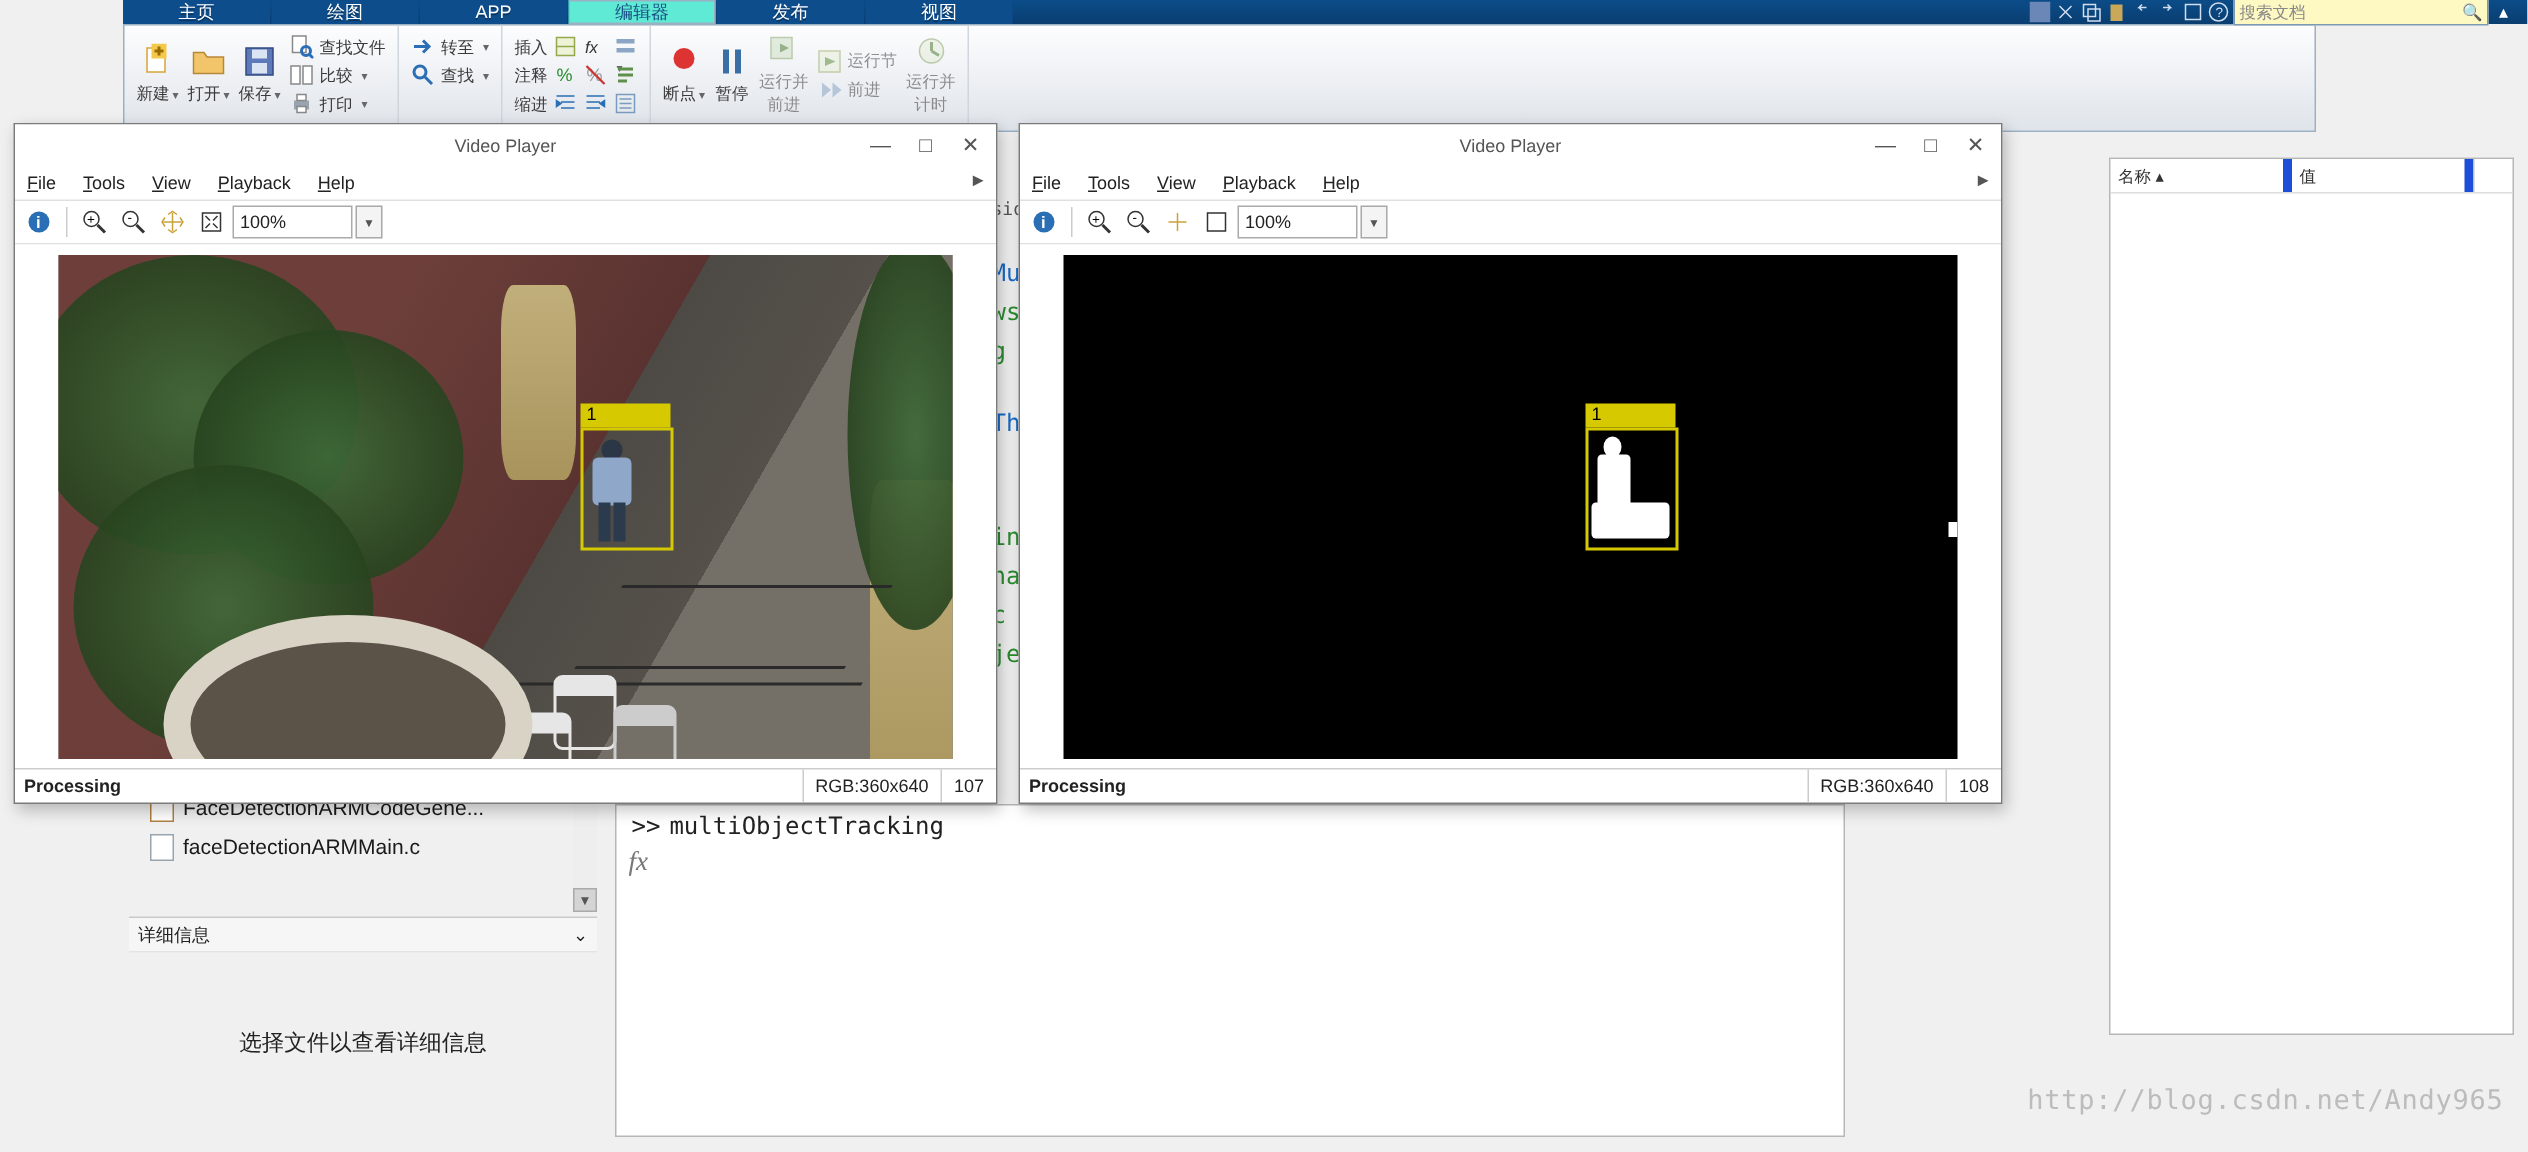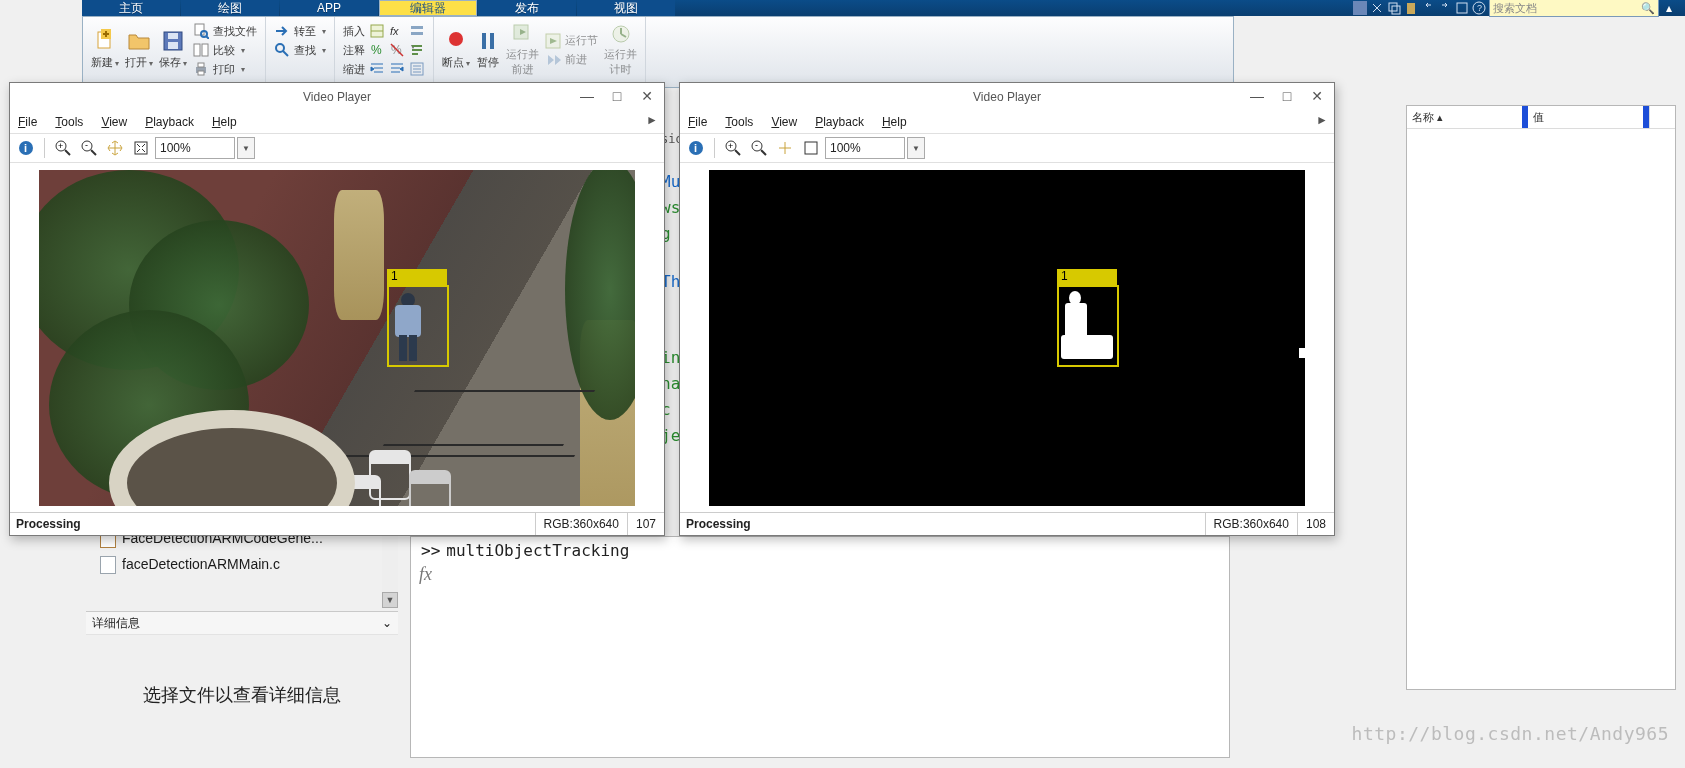--- a/index.html
+++ b/index.html
@@ -1,20 +1,20 @@
 <!DOCTYPE html>
 <html><head>
 <meta charset="utf-8">
 <style>
   html,body{margin:0;padding:0;font-family:"Microsoft YaHei","Segoe UI",Arial,sans-serif;font-size:12px;background:#f0f0f0;color:#222;width:1685px;height:768px;overflow:hidden;position:relative;}
   
-  .ribbon-area{position:absolute;left:82px;top:0;width:1152px;}
+  .ribbon-area{position:absolute;left:82px;top:0;width:1462px;}
   .tabstrip{height:16px;display:flex;align-items:flex-end;}
   .tab{display:flex;align-items:center;justify-content:center;height:16px;min-width:70px;padding:0 14px;margin-right:1px;font-size:12px;color:#fff;background:#0d4d8c;border-bottom:0;text-shadow:0 1px 0 rgba(0,0,0,.3);}
-  .tab.sel{background:#fde047;color:#1a4f85;text-shadow:none;box-shadow:inset 0 0 0 1px #9ab1c4;}
+  .tab.sel{background:#5eead4;color:#1a4f85;text-shadow:none;box-shadow:inset 0 0 0 1px #9ab1c4;}
   .ribbon{height:70px;background:linear-gradient(#fdfdfe,#dfe4ea);border:1px solid #9ab1c4;display:flex;}
   .group{display:flex;flex-direction:column;align-items:center;border-right:1px solid #d0d6dd;padding:4px 8px 2px 8px;position:relative;}
   .group .row{display:flex;align-items:center;gap:6px;}
   .big{display:flex;flex-direction:column;align-items:center;gap:2px;font-size:11px;color:#3b3b3b;}
   .big .ic{width:24px;height:24px;}
   .small{display:flex;align-items:center;gap:4px;font-size:11px;color:#3b3b3b;white-space:nowrap;}
   .small .ic{width:16px;height:16px;}
   .group-rows{display:flex;flex-direction:column;gap:3px;padding-top:2px;}
   .drop::after{content:"▾";font-size:8px;color:#666;margin-left:2px;}
   
@@ -32,21 +32,21 @@
   
   .filebrowser{position:absolute;left:86px;top:530px;width:312px;}
   .fb-row{display:flex;height:26px;padding-left:14px;gap:6px;font-size:14px;color:#1a1a1a;overflow:hidden;white-space:nowrap;}
   .fb-doc{width:14px;height:16px;border:1px solid #b08040;background:#fff;position:relative;}
   .fb-doc.type-m::after{content:"";position:absolute;right:-1px;top:-1px;width:6px;height:6px;background:#e8a23a;}
   .fb-doc.type-c{border-color:#9aa4ad;}
   .fb-scroll{position:absolute;right:0;top:0;width:16px;height:78px;background:#eee;display:flex;align-items:flex-end;justify-content:center;}
   .fb-scroll .arrow{width:14px;height:14px;background:#d4d4d4;border:1px solid #aaa;display:flex;align-items:center;justify-content:center;font-size:9px;color:#555;}
   .details-panel{position:absolute;left:86px;top:611px;width:312px;border-top:1px solid #c9c9c9;}
   .details-head{height:22px;display:flex;align-items:center;justify-content:space-between;padding:0 6px;font-size:12px;background:#f6f6f6;border-bottom:1px solid #e3e3e3;}
-  .details-body{height:120px;display:flex;align-items:center;justify-content:center;color:#222;font-size:18px;}
+  .details-body{height:120px;display:flex;align-items:center;justify-content:center;color:#222;font-size:15px;}
   
   .cmdwin{position:absolute;left:410px;top:536px;width:818px;height:220px;border:1px solid #b7b7b7;background:#fff;}
   .cmd-line{display:flex;align-items:baseline;gap:6px;padding:4px 10px;font-size:16px;font-family:Consolas,monospace;}
   .cmd-fx{width:20px;height:20px;font-style:italic;font-family:"Times New Roman",serif;font-size:18px;color:#777;padding-left:8px;}
   
   .vpwin{position:absolute;background:#fff;border:1px solid #7a7a7a;box-shadow:2px 4px 10px rgba(0,0,0,.25);display:flex;flex-direction:column;}
   .vp-title{height:28px;background:#fff;display:flex;align-items:center;justify-content:center;position:relative;font-size:12px;color:#555;}
   .vp-wbtns{position:absolute;right:2px;top:2px;display:flex;gap:0;}
   .vp-wbtn{width:30px;height:22px;display:flex;align-items:center;justify-content:center;color:#555;font-size:14px;}
   .vp-menu{height:22px;display:flex;align-items:center;gap:18px;padding:0 8px;font-size:12px;color:#222;border-bottom:1px solid #e0e0e0;position:relative;}

